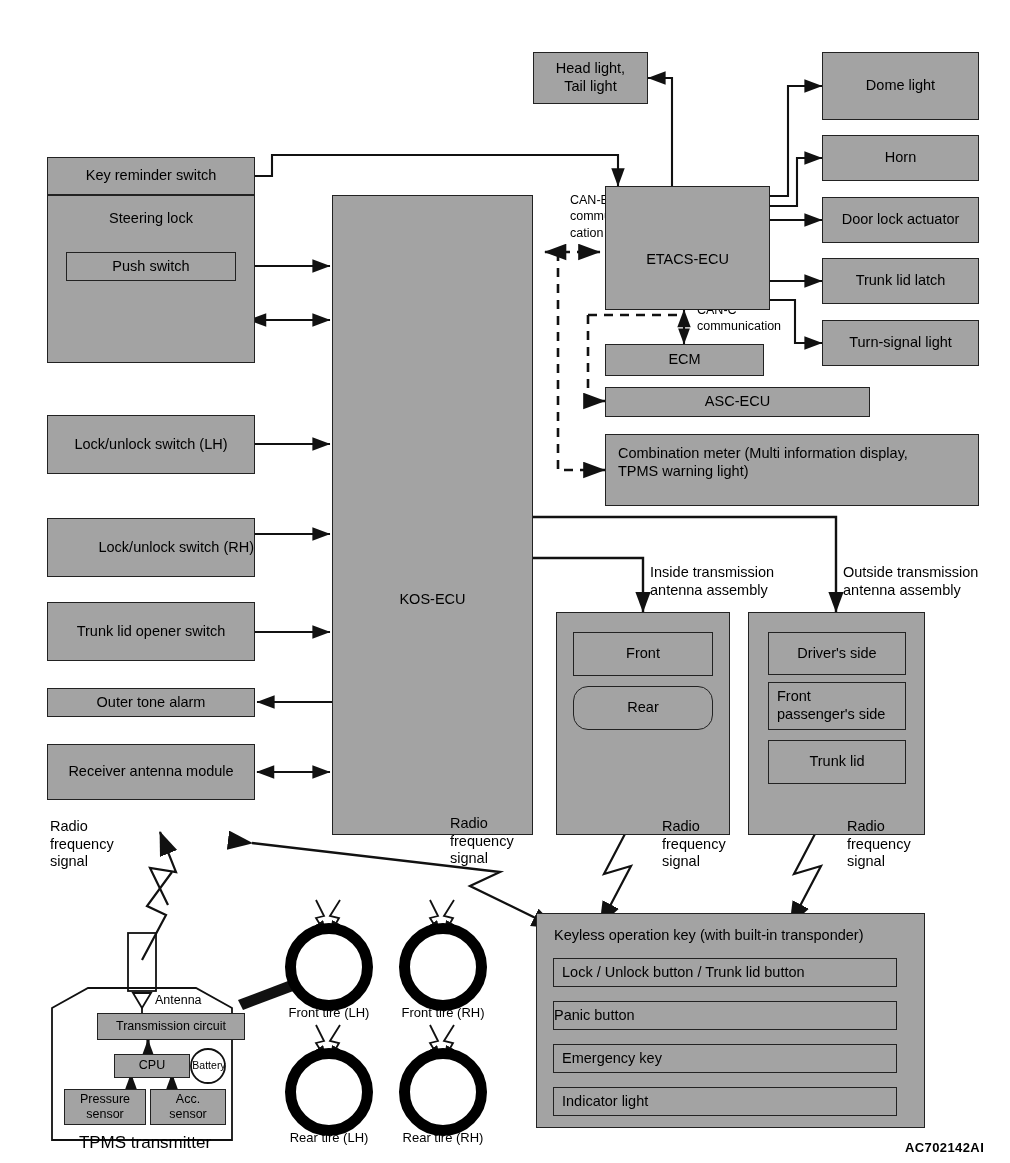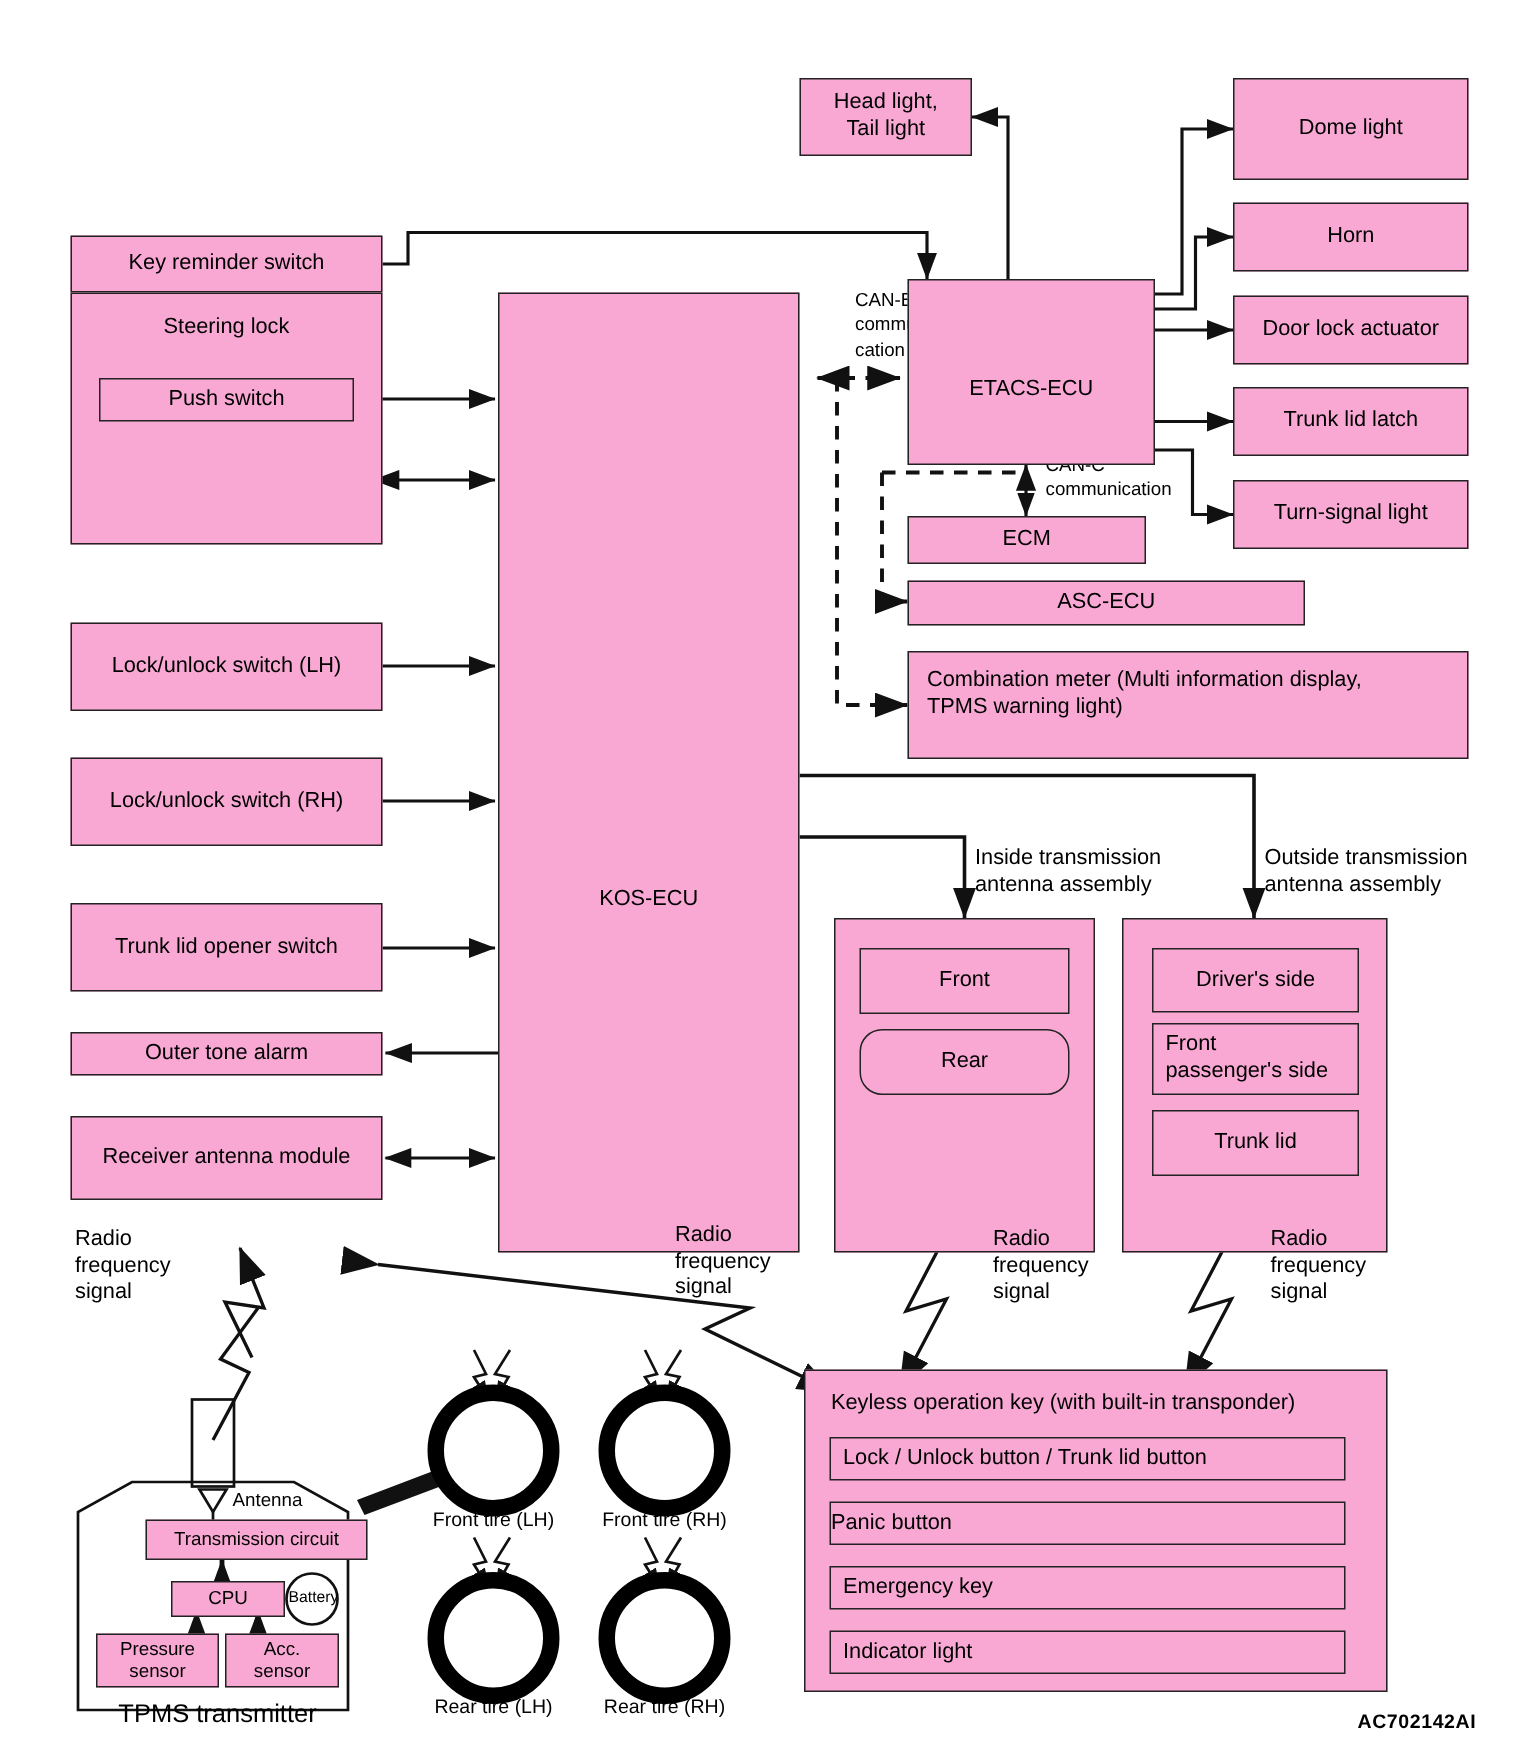--- a/index.html
+++ b/index.html
@@ -1,19 +1,19 @@
 <!DOCTYPE html>
 <html><head>
 <meta charset="utf-8">
 <style>
   html,body{margin:0;padding:0;background:#fff;}
   body{font-family:"Liberation Sans",sans-serif;color:#000;}
   #stage{position:relative;width:1010px;height:1163px;background:#fff;overflow:hidden;}
   #svgroot{position:absolute;left:0;top:0;width:1010px;height:1163px;}
-  .bx{position:absolute;border:1.6px solid #222;background:#f9a8d4;box-sizing:border-box;
+  .bx{position:absolute;border:1.6px solid #222;background:#a3a3a3;box-sizing:border-box;
       display:flex;align-items:center;justify-content:center;text-align:center;
       font-size:14.5px;line-height:1.22;}
   .bx.tl{align-items:flex-start;justify-content:flex-start;text-align:left;}
   .bx.lft{justify-content:flex-start;text-align:left;}
   .plain{position:absolute;font-size:14.5px;line-height:1.2;}
   .sm{font-size:12.5px;}
   .xs{font-size:10.5px;}
   .code{position:absolute;font-size:13px;font-weight:bold;letter-spacing:.4px;}
   .tire{position:absolute;border-radius:50%;border:11px solid #000;box-sizing:border-box;background:#fff;}
   .nolab{position:absolute;text-align:center;font-size:13px;}
@@ -177,21 +177,21 @@
   <div class="bx" style="left:47px;top:195px;width:208px;height:168px;align-items:flex-start;">
     <span style="margin-top:14px;">Steering lock</span>
   </div>
   <div class="bx" style="left:66px;top:252px;width:170px;height:29px;">
     <span>Push switch</span>
   </div>
 
   <div class="bx" style="left:47px;top:415px;width:208px;height:59px;">
     <span>Lock/unlock switch (LH)</span>
   </div>
-  <div class="bx" style="left:47px;top:505px;width:208px;height:59px;">
+  <div class="bx" style="left:47px;top:518px;width:208px;height:59px;justify-content:flex-end;">
     <span>Lock/unlock switch (RH)</span>
   </div>
   <div class="bx" style="left:47px;top:688px;width:208px;height:29px;">
     <span>Outer tone alarm</span>
   </div>
   <div class="bx" style="left:47px;top:602px;width:208px;height:59px;">
     <span>Trunk lid opener switch</span>
   </div>
   <div class="bx" style="left:47px;top:744px;width:208px;height:56px;">
     <span>Receiver antenna module</span>

